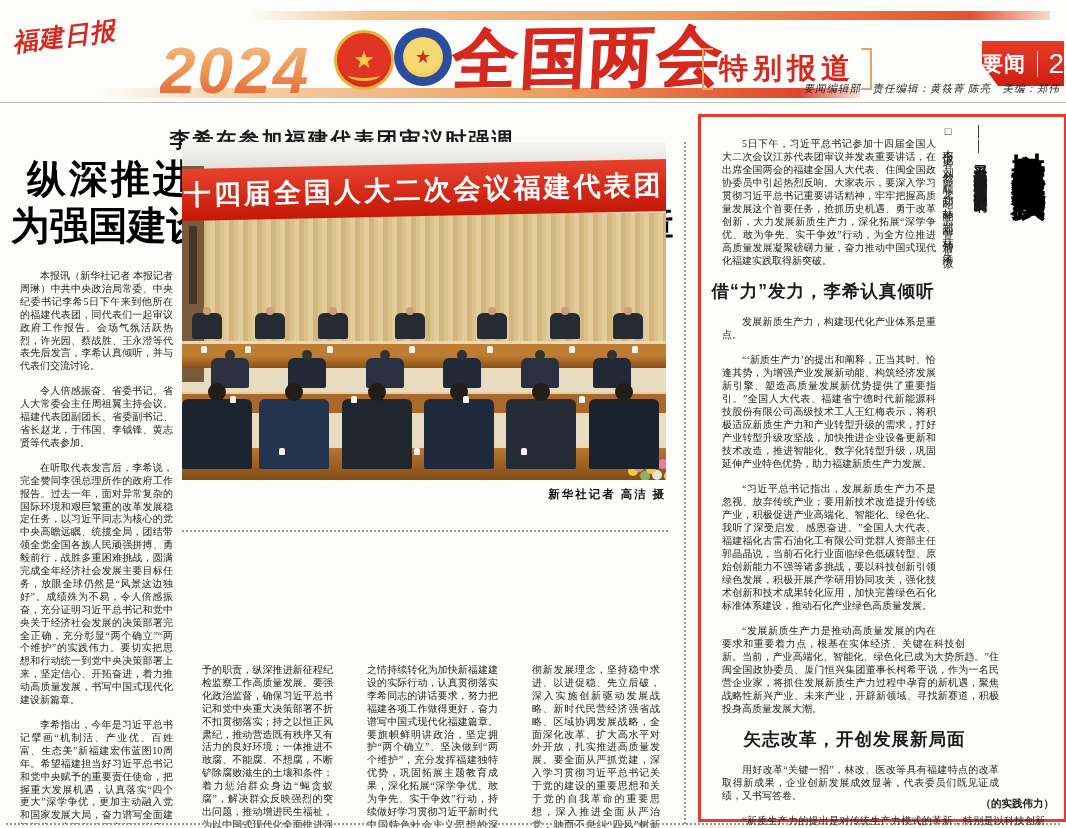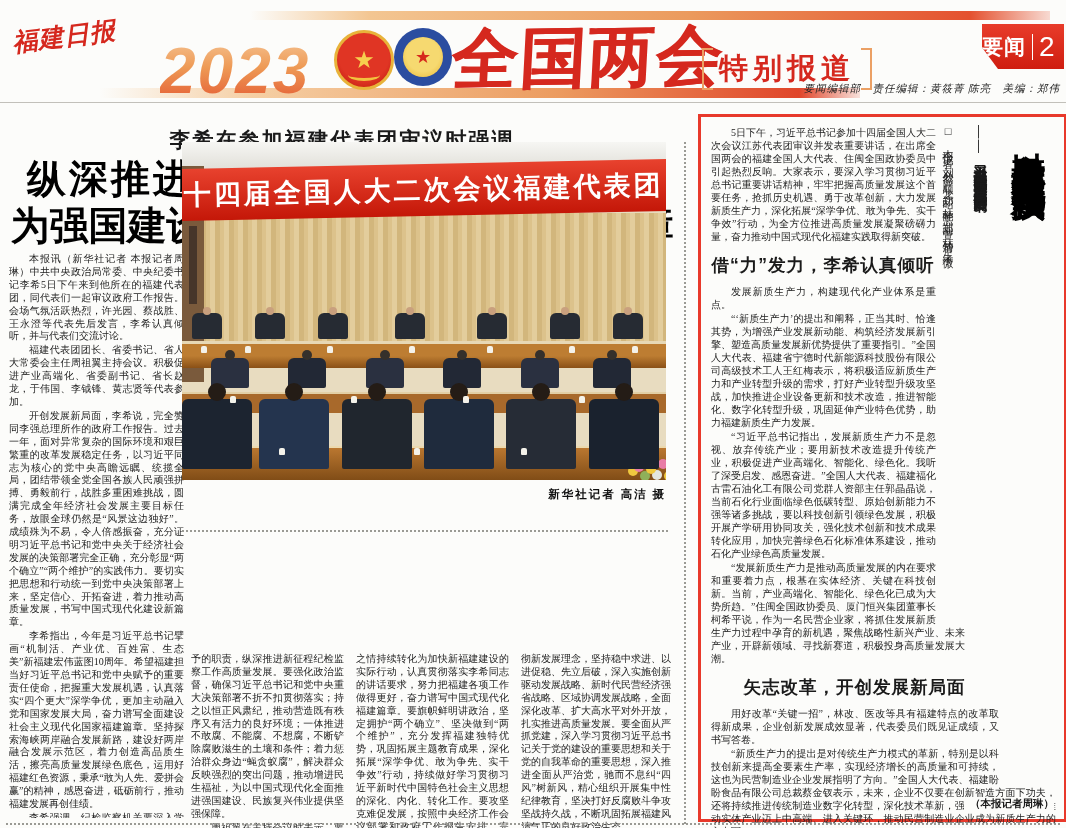--- a/index.html
+++ b/index.html
@@ -26,43 +26,43 @@
   .emblem-cppcc .inner{width:40px;height:40px;border-radius:50%;background:radial-gradient(circle at 50% 45%,#f6d970 55%,#e8b32f 100%);
     display:flex;align-items:center;justify-content:center;color:#d6281c;font-size:18px;}
   .lianghui{position:absolute;left:452px;top:18px;font-size:66px;font-weight:900;color:#d5281e;
     letter-spacing:2px;transform:skewX(-4deg) rotate(-1deg);white-space:nowrap;line-height:80px;
     text-shadow:1px 0 0 #d5281e;}
   .tebie{position:absolute;left:702px;top:48px;display:flex;align-items:center;gap:6px;}
   .tebie .brk{width:9px;height:38px;}
   .tebie .brk.l{border-left:2px solid #eba064;border-top:2px solid #eba064;border-bottom:2px solid #eba064;}
   .tebie .brk.r{border-right:2px solid #eba064;border-top:2px solid #eba064;border-bottom:2px solid #eba064;}
   .tebie .txt{color:#d5281e;font-size:29px;font-weight:bold;letter-spacing:5px;font-family:"Liberation Sans",sans-serif;}
-  .badge{position:absolute;left:982px;top:24px;width:82px;height:45px;background:linear-gradient(180deg,#e83c2a,#cf1d10);
-    color:#fff;display:flex;align-items:center;justify-content:flex-start;
+  .badge{position:absolute;left:982px;top:41px;width:82px;height:45px;background:linear-gradient(180deg,#e83c2a,#cf1d10);
+    color:#fff;display:flex;align-items:center;justify-content:space-between;
     clip-path:polygon(0 0,100% 0,100% 100%,16px 100%,0 52%);}
   .badge .nm{font-size:21px;font-weight:bold;font-family:"Liberation Sans",sans-serif;letter-spacing:1px;}
   .badge .bar{width:1px;height:26px;background:#fff;margin:0 6px;}
   .badge .pg{font-size:28px;font-family:"Liberation Sans",sans-serif;}
   .dateline{position:absolute;right:6px;top:62px;width:300px;text-align:right;font-size:13.5px;
     font-weight:bold;letter-spacing:1px;color:#111;}
   .editors{position:absolute;right:6px;top:82px;width:360px;text-align:right;font-size:10.5px;
     font-style:italic;color:#222;letter-spacing:1px;}
   .hdr-rule{position:absolute;left:0;top:102px;width:1066px;border-top:1px solid #c2c0ba;}
   
   .left-art{position:absolute;left:8px;top:116px;width:668px;height:712px;}
   .kicker{text-align:center;font-size:21px;font-weight:bold;letter-spacing:2px;margin:10px 0 2px;}
   .headline{font-family:"Liberation Sans",sans-serif;font-weight:900;text-align:center;color:#000;}
   .headline .l1{font-size:39px;letter-spacing:3px;line-height:46px;}
   .headline .l2{font-size:39px;letter-spacing:0px;line-height:48px;}
   .colbox{position:absolute;overflow:hidden;text-align:justify;}
-  .col1{left:0;top:136px;width:177px;height:566px;}
+  .col1{left:0;top:142px;width:177px;height:566px;}
   .col2{left:182px;top:536px;width:155px;height:176px;}
   .col3{left:347px;top:536px;width:155px;height:176px;}
   .col4{left:512px;top:536px;width:152px;height:176px;}
-  .para{margin:1px;font-size:10px;line-height:12.9px;text-indent:2em;color:#222;}
+  .para{margin:12px;font-size:10px;line-height:12.9px;text-indent:2em;color:#222;}
   .para.cont{text-indent:0;}
   
   .photo{position:absolute;left:182px;top:142px;width:484px;height:338px;overflow:hidden;background:#e8dcc0;}
   .ph-ceiling{position:absolute;left:0;top:0;width:100%;height:9%;background:linear-gradient(180deg,#f6f6f3,#dfddd6);}
   .ph-banner{position:absolute;left:-2%;top:6.5%;width:104%;height:15.5%;
     background:linear-gradient(180deg,#e8422e,#c41708);transform:rotate(-1.2deg);
     display:flex;align-items:center;justify-content:center;}
   .ph-banner span{color:#fff;font-size:27px;font-weight:bold;letter-spacing:3px;white-space:nowrap;
     font-family:"Liberation Sans",sans-serif;}
   .ph-curtain{position:absolute;left:0;top:21%;width:100%;height:41%;
@@ -101,21 +101,21 @@
   .jump{position:absolute;right:10px;bottom:8px;font-size:10.5px;font-weight:bold;background:#fcfcfa;padding-left:6px;}
 </style>
 </head>
 <body>
 
 <div class="page">
 
   <div class="hdr-bar1"></div>
   <div class="hdr-bar2"></div>
   <div class="masthead">福建日报</div>
-  <div class="year2024">2023</div>
+  <div class="year2024">2024</div>
   <div class="emblem emblem-nat">★</div>
   <div class="emblem emblem-cppcc">
       <div class="inner">★</div>
     </div>
   <div class="lianghui">全国两会</div>
   <div class="tebie">
     <span class="brk l"></span>
     <span class="txt">特别报道</span>
     <span class="brk r"></span>
   </div>
@@ -128,22 +128,22 @@
   <div class="hdr-rule"></div>
 
   <div class="left-art">
     <div class="kicker">李希在参加福建代表团审议时强调</div>
     <div class="headline">
       <div class="l1">纵深推进纪检监察工作高质量发展</div>
       <div class="l2">为强国建设民族复兴伟业提供坚强保障</div>
     </div>
     <div class="colbox col1">
         <p class="para">本报讯（新华社记者 本报记者周琳）中共中央政治局常委、中央纪委书记李希5日下午来到他所在的福建代表团，同代表们一起审议政府工作报告。会场气氛活跃热烈，许光园、蔡战胜、王永澄等代表先后发言，李希认真倾听，并与代表们交流讨论。</p>
-        <p class="para">福建代表团团长、省委书记、省人大常委会主任周祖翼主持会议。积极促进产业高端化、省委副书记、省长赵龙，于伟国、李钺锋、黄志贤等代表参加。</p>
-        <p class="para">开创发展新局面，李希说，完全赞同李强总理所作的政府工作报告。过去一年，面对异常复杂的国际环境和艰巨繁重的改革发展稳定任务，以习近平同志为核心的党中央高瞻远瞩、统揽全局，团结带领全党全国各族人民顽强拼搏、勇毅前行，战胜多重困难挑战，圆满完成全年经济社会发展主要目标任务，放眼全球仍然是“风景这边独好”。成绩殊为不易，令人倍感振奋，充分证明习近平总书记和党中央关于经济社会发展的决策部署完全正确，充分彰显“两个确立”“两个维护”的实践伟力。要切实把思想和行动统一到党中央决策部署上来，坚定信心、开拓奋进，着力推动高质量发展，书写中国式现代化建设新篇章。</p>
+        <p class="para">令人倍感振奋、省委书记、省人大常委会主任周祖翼主持会议。福建代表团副团长、省委副书记、省长赵龙，于伟国、李钺锋、黄志贤等代表参加。</p>
+        <p class="para">在听取代表发言后，李希说，完全赞同李强总理所作的政府工作报告。过去一年，面对异常复杂的国际环境和艰巨繁重的改革发展稳定任务，以习近平同志为核心的党中央高瞻远瞩、统揽全局，团结带领全党全国各族人民顽强拼搏、勇毅前行，战胜多重困难挑战，圆满完成全年经济社会发展主要目标任务，放眼全球仍然是“风景这边独好”。成绩殊为不易，令人倍感振奋，充分证明习近平总书记和党中央关于经济社会发展的决策部署完全正确，充分彰显“两个确立”“两个维护”的实践伟力。要切实把思想和行动统一到党中央决策部署上来，坚定信心、开拓奋进，着力推动高质量发展，书写中国式现代化建设新篇章。</p>
         <p class="para">李希指出，今年是习近平总书记擘画“机制活、产业优、百姓富、生态美”新福建宏伟蓝图10周年。希望福建担当好习近平总书记和党中央赋予的重要责任使命，把握重大发展机遇，认真落实“四个更大”深学争优，更加主动融入党和国家发展大局，奋力谱写全面建设社会主义现代化国家福建篇章。坚持探索海峡两岸融合发展新路，建设好两岸融合发展示范区，着力创造高品质生活，擦亮高质量发展绿色底色，运用好福建红色资源，秉承“敢为人先、爱拼会赢”的精神，感恩奋进，砥砺前行，推动福建发展再创佳绩。</p>
         <p class="para">李希强调，纪检监察机关要深入学习贯彻习近平总书记关于党的自我革命的重要思想，忠诚履行党章和宪法赋</p>
       </div>
     <div class="colbox col2">
         <p class="para cont">予的职责，纵深推进新征程纪检监察工作高质量发展。要强化政治监督，确保习近平总书记和党中央重大决策部署不折不扣贯彻落实；持之以恒正风肃纪，推动营造既有秩序又有活力的良好环境；一体推进不敢腐、不能腐、不想腐，不断铲除腐败滋生的土壤和条件；着力惩治群众身边“蝇贪蚁腐”，解决群众反映强烈的突出问题，推动增进民生福祉，为以中国式现代化全面推进强国建设、民族复兴伟业提供坚强保障。</p>
         <p class="para">周祖翼在主持会议时表示，要把八闽儿女对习近平总书记的深厚爱戴</p>
       </div>
     <div class="colbox col3">
         <p class="para cont">之情持续转化为加快新福建建设的实际行动，认真贯彻落实李希同志的讲话要求，努力把福建各项工作做得更好，奋力谱写中国式现代化福建篇章。要旗帜鲜明讲政治，坚定拥护“两个确立”、坚决做到“两个维护”，充分发挥福建独特优势，巩固拓展主题教育成果，深化拓展“深学争优、敢为争先、实干争效”行动，持续做好学习贯彻习近平新时代中国特色社会主义思想的深化、内化、转化工作。要攻坚克难促发展，按照中央经济工作会议部署和政府工作报告安排，完整、准确、全面贯</p>
       </div>
@@ -257,16 +257,16 @@
           <p class="para">“‘新质生产力’的提出和阐释，正当其时、恰逢其势，为增强产业发展新动能、构筑经济发展新引擎、塑造高质量发展新优势提供了重要指引。”全国人大代表、福建省宁德时代新能源科技股份有限公司高级技术工人王红梅表示，将积极适应新质生产力和产业转型升级的需求，打好产业转型升级攻坚战，加快推进企业设备更新和技术改造，推进智能化、数字化转型升级，巩固延伸产业特色优势，助力福建新质生产力发展。</p>
           <p class="para">“习近平总书记指出，发展新质生产力不是忽视、放弃传统产业；要用新技术改造提升传统产业，积极促进产业高端化、智能化、绿色化。我听了深受启发、感恩奋进。”全国人大代表、福建福化古雷石油化工有限公司党群人资部主任郭晶晶说，当前石化行业面临绿色低碳转型、原始创新能力不强等诸多挑战，要以科技创新引领绿色发展，积极开展产学研用协同攻关，强化技术创新和技术成果转化应用，加快完善绿色石化标准体系建设，推动石化产业绿色高质量发展。</p>
           <p class="para">“发展新质生产力是推动高质量发展的内在要求和重要着力点，根基在实体经济、关键在科技创新。当前，产业高端化、智能化、绿色化已成为大势所趋。”住闽全国政协委员、厦门恒兴集团董事长柯希平说，作为一名民营企业家，将抓住发展新质生产力过程中孕育的新机遇，聚焦战略性新兴产业、未来产业，开辟新领域、寻找新赛道，积极投身高质量发展大潮。</p>
         </div>
       <div class="sec-head">矢志改革，开创发展新局面</div>
       <div>
           <p class="para">用好改革“关键一招”，林改、医改等具有福建特点的改革取得新成果，企业创新发展成效显著，代表委员们既见证成绩，又书写答卷。</p>
           <p class="para">“新质生产力的提出是对传统生产力模式的革新，特别是以科技创新来提高全要素生产率，实现经济增长的高质量和可持续，这也为民营制造业企业发展指明了方向。”全国人大代表、福建盼盼食品有限公司总裁蔡金钗表示，未来，企业不仅要在创新智造方面下功夫，还将持续推进传统制造业数字化转型，深化技术革新，强化数字赋能，加快推动实体产业迈上中高端、进入关键环，推动民营制造业企业成为新质生产力的主力军。</p>
         </div>
     </div>
-    <div class="jump">（本报记者周琳）</div>
+    <div class="jump">（的实践伟力）</div>
   </div>
 
 </div>
 
 </body></html>

